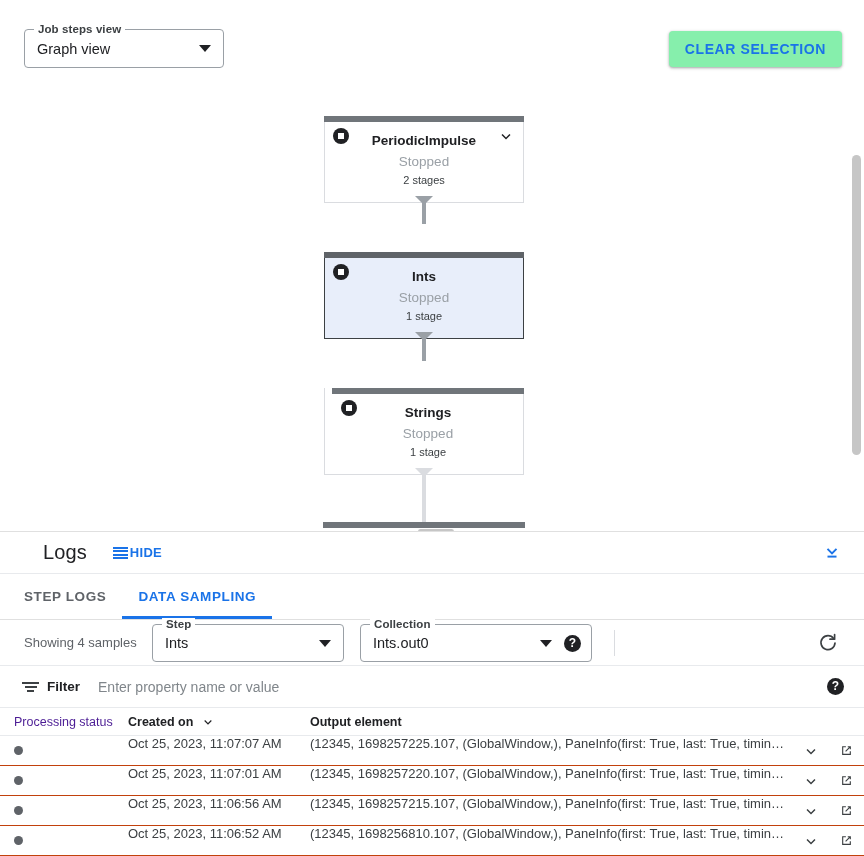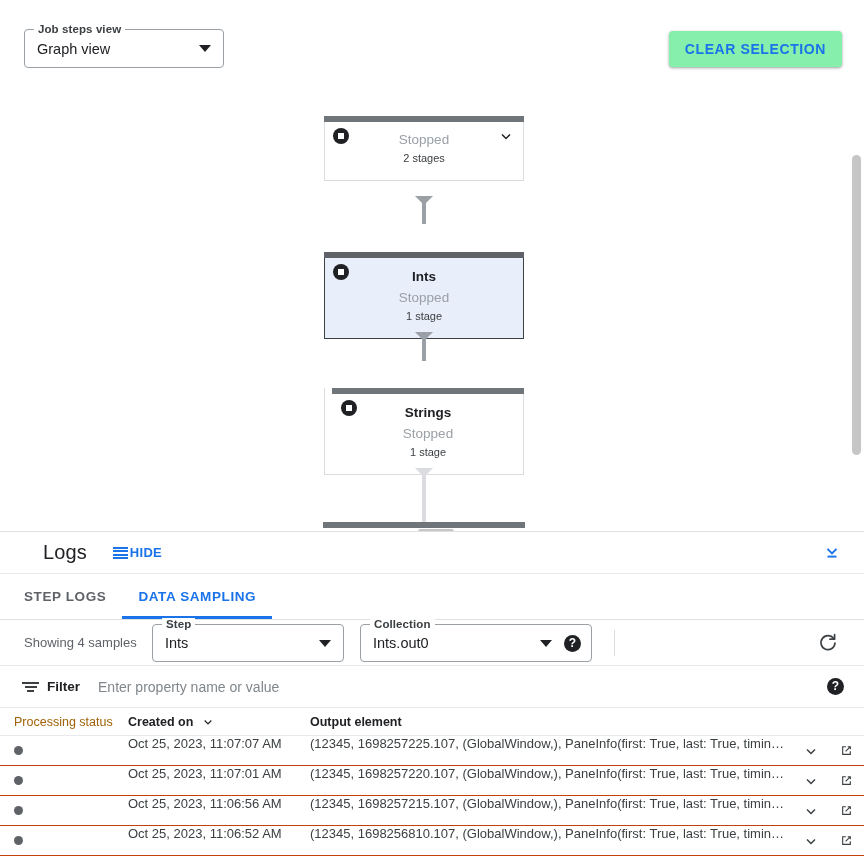--- a/index.html
+++ b/index.html
@@ -174,21 +174,21 @@
   .filter-input::placeholder { color: #80868b; }
   .filter-help { margin-right: 20px; }
 
   
   .tbl { width: 864px; font-size: 13px; }
   .tbl-head {
     height: 28px; background: #fff; border-bottom: 1px solid #e8eaed;
     display: flex; align-items: center;
   }
   .th { font-size: 12.5px; font-weight: bold; color: #202124; display: flex; align-items: center; }
-  .th.status { width: 128px; padding-left: 14px; color: #a16207; font-weight: normal; }
+  .th.status { width: 128px; padding-left: 14px; color: #4c1d95; font-weight: normal; }
   .th.created { width: 182px; }
   .th.output { flex: 1; }
   .sort-arrow { margin-left: 8px; }
   .row {
     height: 30px; display: flex; 
     border-bottom: 1px solid #c2410c; color: #3c4043;
   }
   .cell.status { width: 128px; padding-left: 14px; display: flex; align-items: center; }
   .dot { width: 9px; height: 9px; border-radius: 50%; background: #5f6368; display: block; }
   .cell.created { width: 182px; font-size: 13px; color: #3c4043; white-space: nowrap; }
@@ -212,20 +212,21 @@
         <div class="topbar"></div>
         <div class="node-body">
           <div class="stop-icon">
               <i></i>
             </div>
           <div class="node-chev">
             <svg width="18" height="18" viewBox="0 0 24 24">
                 <path d="M7.4 9.3 12 13.9l4.6-4.6 1.4 1.4-6 6-6-6z" fill="#202124"></path>
               </svg>
           </div>
+          <div class="node-title">PeriodicImpulse</div>
           <div class="node-status">Stopped</div>
           <div class="node-stages">2 stages</div>
         </div>
       </div>
       <div class="edge" style="top:196px; height:28px;"></div>
       <div class="arrow" style="top:196px;"></div>
 
       <div class="node selected" style="top:252px;">
         <div class="topbar"></div>
         <div class="node-body">

